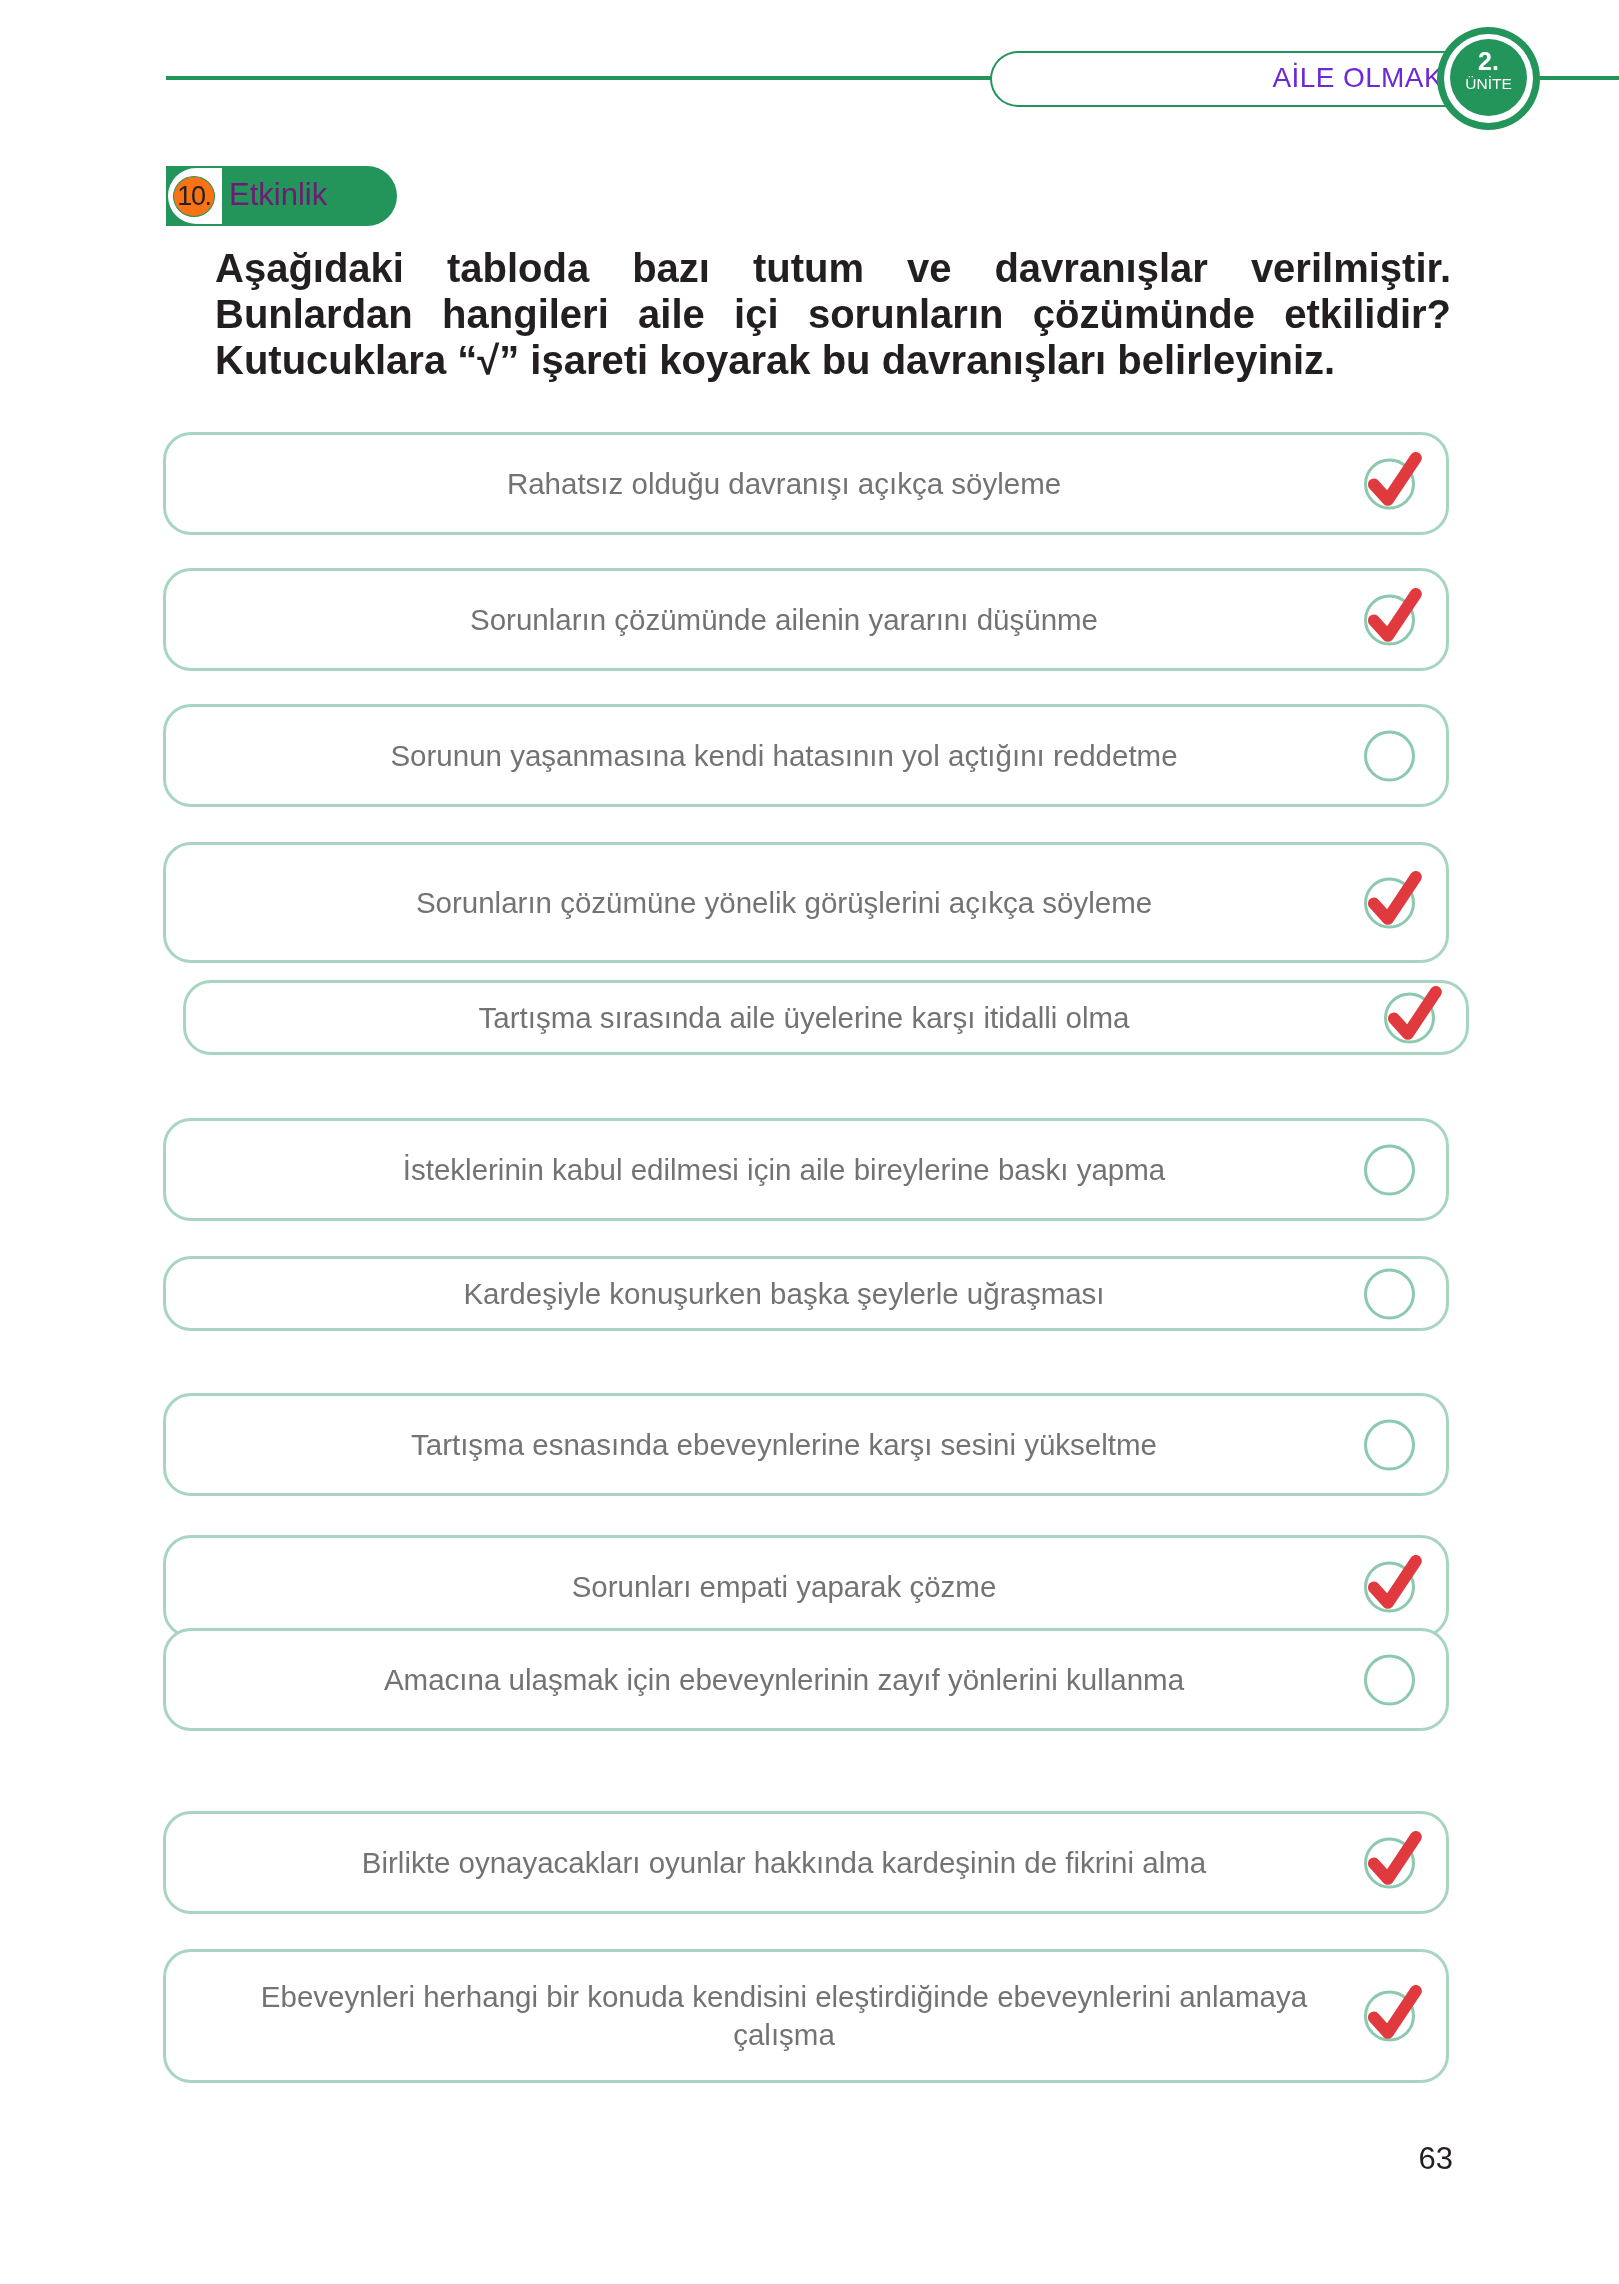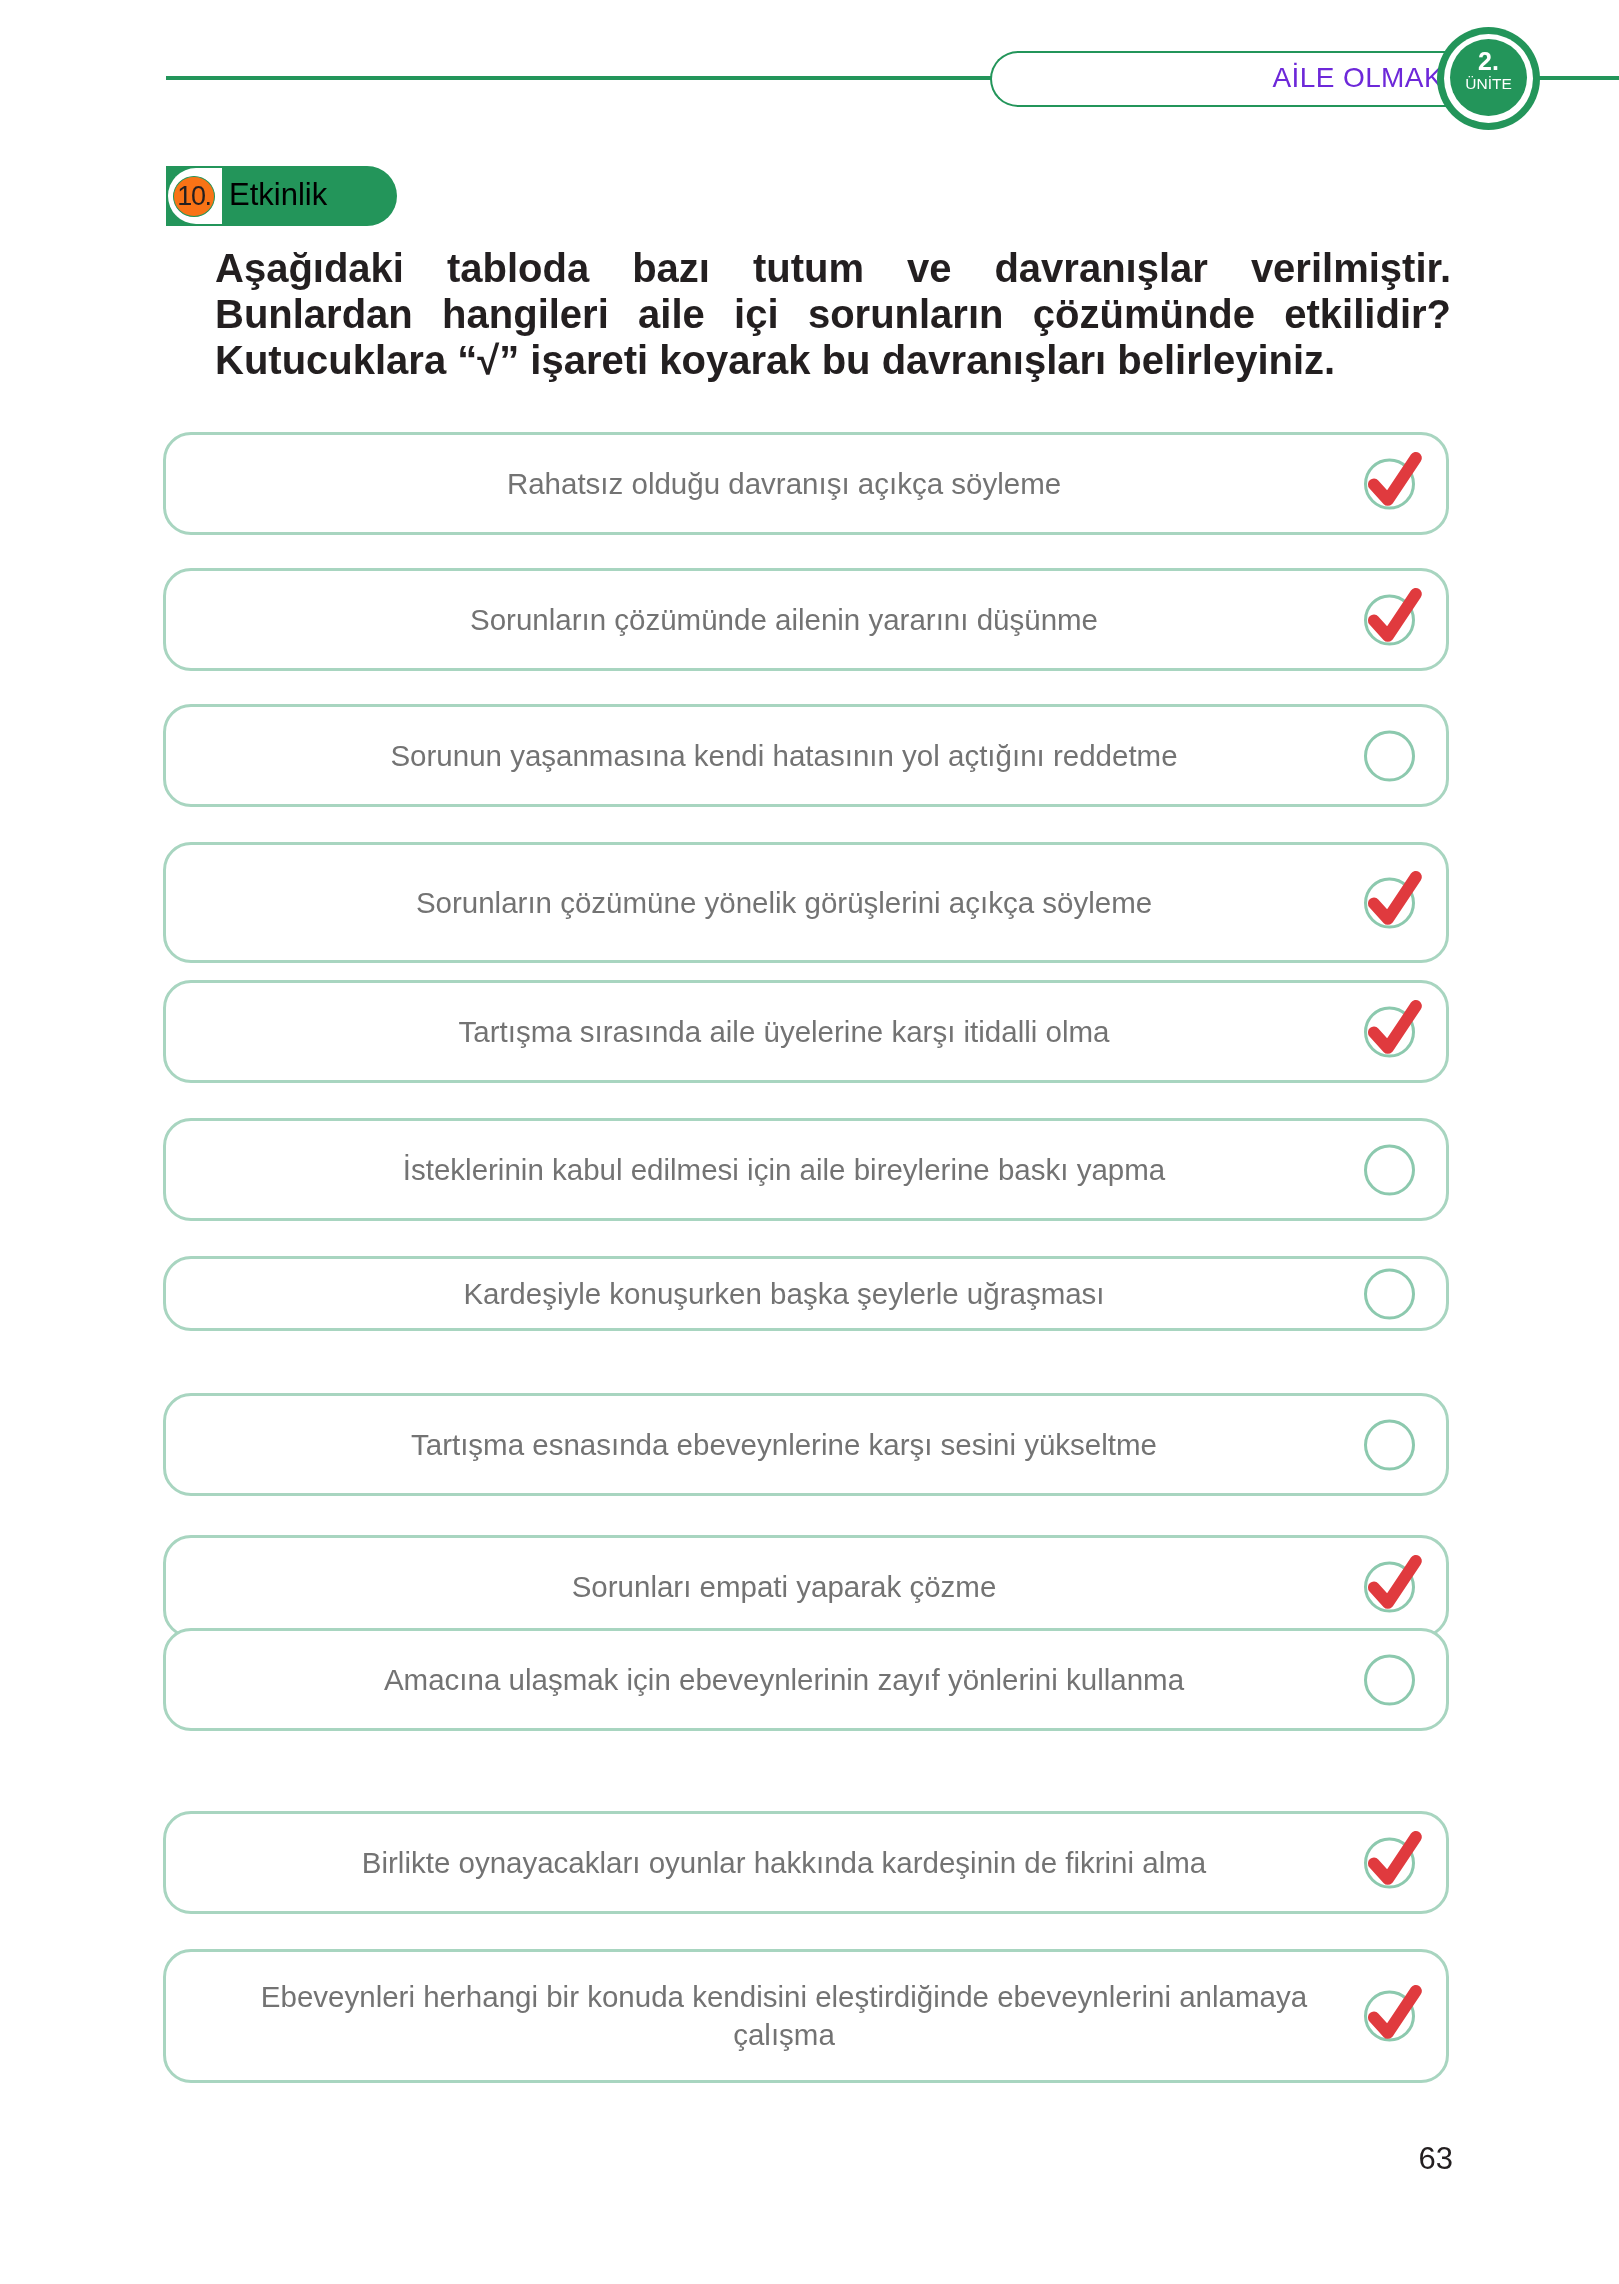--- a/index.html
+++ b/index.html
@@ -14,21 +14,21 @@
     .unit-outer { position: absolute; left: 1437px; top: 27px; width: 103px; height: 103px; border-radius: 50%; background: #23955a; }
     .unit-ring { position: absolute; left: 1444px; top: 34px; width: 89px; height: 89px; border-radius: 50%; background: #ffffff; }
     .unit-inner { position: absolute; left: 1450px; top: 39px; width: 77px; height: 77px; border-radius: 50%; background: #23955a; color: #fff; text-align: center; }
     .unit-num { display: block; font-size: 25px; font-weight: bold; margin-top: 8.4px; line-height: 28px; }
     .unit-label { display: block; font-size: 15.5px; line-height: 18.3px; }
 
     
     .activity-badge { position: absolute; left: 166px; top: 166px; width: 231px; height: 60px; background: #23955a; border-radius: 0 30px 30px 0; }
     .activity-circle { position: absolute; left: 166px; top: 166px; width: 56px; height: 60px; border-radius: 30px 0 0 30px; background: #fff; border: 2.1px solid #23955a; border-right: none; }
     .activity-num { position: absolute; left: 173px; top: 176px; width: 42px; height: 41px; border-radius: 50%; border: 1.4px solid #23955a; background: #f97316; font-size: 27px; line-height: 38px; text-align: center; color: #231f20; letter-spacing: -1.4px; }
-    .activity-label { position: absolute; left: 229px; top: 177px; font-size: 31px; color: #000000; }
+    .activity-label { position: absolute; left: 229px; top: 177px; font-size: 31px; color: #701a75; }
 
     
     .instruction { position: absolute; left: 215px; top: 245px; width: 1236px; font-size: 40px; line-height: 46px; font-weight: bold; text-align: justify; color: #231f20; }
 
     
     .item-box { position: absolute; left: 163px; width: 1286px; border: 3.5px solid #a8d5c0; border-radius: 28px; background: #fff; }
     .item-text { position: absolute; left: 83px; right: 127px; top: 50%; transform: translateY(-50%); font-size: 29.5px; line-height: 38px; color: #737373; text-align: center; }
     .item-check { position: absolute; right: 31px; top: 50%; transform: translateY(-50%); width: 51px; height: 51px; border-radius: 50%; border: 3.5px solid #8cc9ae; background: #fff; }
     .item-check svg { position: absolute; left: -2.8px; top: -11.2px; width: 59px; height: 63px; overflow: visible; }
 
@@ -77,21 +77,21 @@
     <div class="item-check" aria-checked="false"></div>
   </div>
   <div class="item-box" style="top:842px;height:121px;padding-left:28px;">
     <div class="item-text">Sorunların çözümüne yönelik görüşlerini açıkça söyleme</div>
     <div class="item-check" aria-checked="true">
         <svg viewBox="0 0 84 90">
           <path d="M14 50 L34 72 L74 12" fill="none" stroke="#e03a3e" stroke-width="17" stroke-linecap="round" stroke-linejoin="round"></path>
         </svg>
       </div>
   </div>
-  <div class="item-box" style="top:980px;height:103px;">
+  <div class="item-box" style="top:980px;height:75px;margin-left:20px;">
     <div class="item-text">Tartışma sırasında aile üyelerine karşı itidalli olma</div>
     <div class="item-check" aria-checked="true">
         <svg viewBox="0 0 84 90">
           <path d="M14 50 L34 72 L74 12" fill="none" stroke="#e03a3e" stroke-width="17" stroke-linecap="round" stroke-linejoin="round"></path>
         </svg>
       </div>
   </div>
   <div class="item-box" style="top:1118px;height:103px;">
     <div class="item-text">İsteklerinin kabul edilmesi için aile bireylerine baskı yapma</div>
     <div class="item-check" aria-checked="false"></div>

